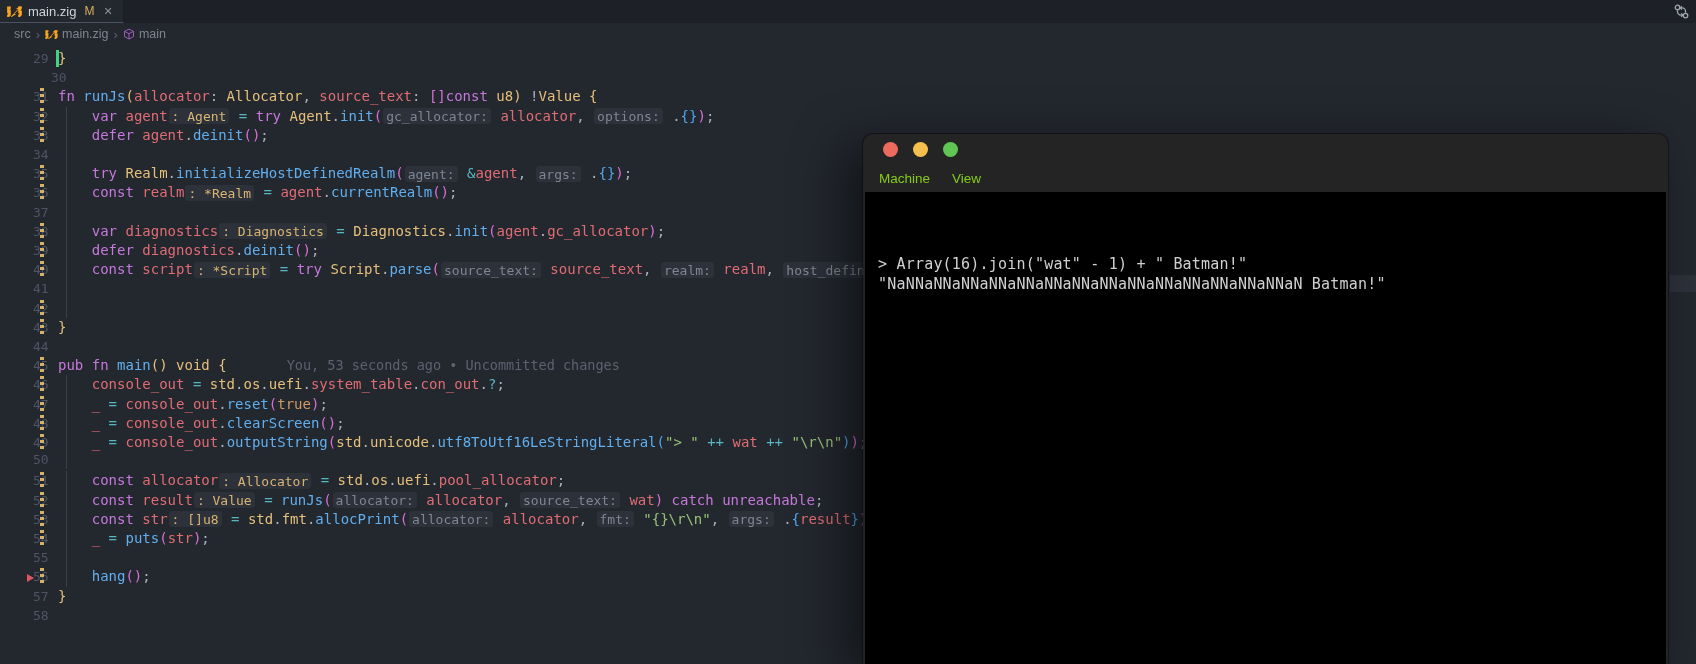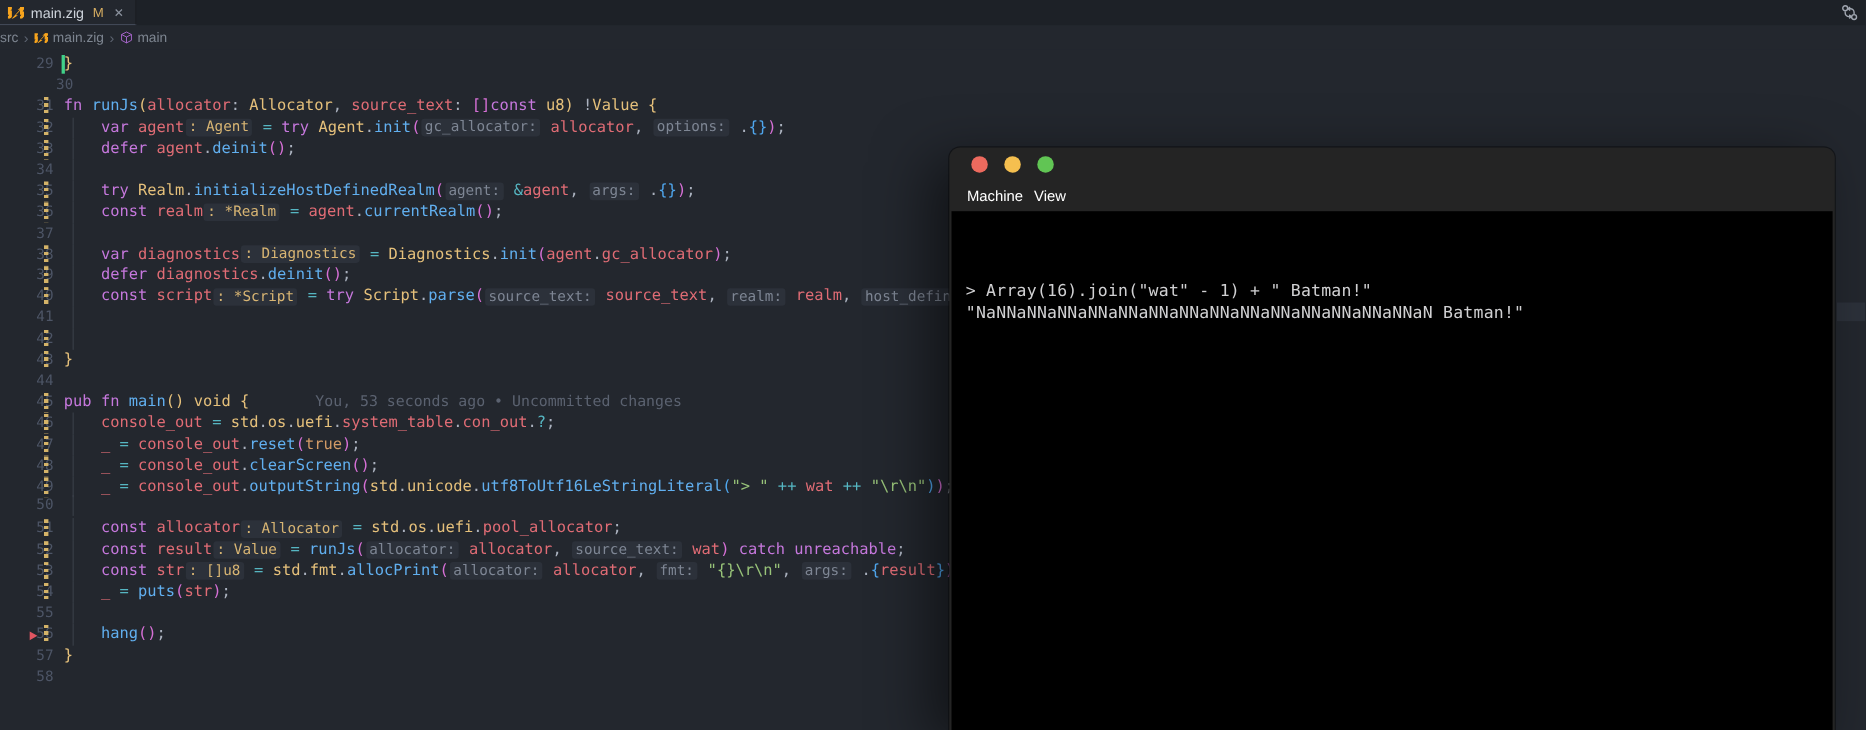--- a/index.html
+++ b/index.html
@@ -12,21 +12,21 @@
   .tab { position:absolute; left:0; top:0; width:124px; height:23px; background:#23272e;
          display:flex; align-items:center; padding:0 7px; gap:6px;
          border-right:1px solid #1a1d22; border-bottom:1px solid #4a5160; }
   .tab .fname { font-size:13px; color:#ccd2da; }
   .tab .gitm  { font-size:12px; color:#d7ae62; margin-left:2px; }
   .tab .close { font-size:11px; color:#8a919d; margin-left:3px; cursor:pointer; }
   .editor-actions { position:absolute; right:6px; top:3px; height:17px; display:flex; }
 
   
   .breadcrumbs { position:absolute; left:0; top:23px; width:1696px; height:22px; background:#23272e;
-                 display:flex; align-items:center; gap:5px;
+                 display:flex; align-items:center; padding-left:14px; gap:5px;
                  font-size:12.5px; color:#7d8590; }
   .crumb { display:flex; align-items:center; gap:4px; cursor:pointer; }
   .crumb-sep { color:#5c6370; font-size:13px; }
 
   
   .editor { position:absolute; left:0; top:45px; width:1696px; height:619px; overflow:hidden; }
   .cl { position:absolute; left:0; height:20px; width:1696px; white-space:pre;
         font-family:"DejaVu Sans Mono", monospace; font-size:14px; line-height:19.2px; }
   .ln { position:absolute; left:0; top:0; width:36px; text-align:right; color:#4d5566; font-size:13px;padding-left:33px; }
   .gitbar { position:absolute; left:40px; top:1px; width:3.5px; height:18px;
@@ -51,22 +51,22 @@
   .qemu { position:absolute; left:863px; top:134px; width:805px; height:530px;
           background:#242424; border-radius:10px 10px 0 0;
           box-shadow:-18px 12px 50px rgba(0,0,0,0.5), 0 0 0 1px rgba(0,0,0,0.4);
           z-index:10; }
   .qemu-titlebar { position:relative; height:30px; }
   .lights { position:absolute; left:20px; top:8px; display:flex; gap:15px; }
   .light { width:15px; height:15px; border-radius:50%; cursor:pointer; }
   .win-title { position:absolute; left:0; right:0; top:7px; text-align:center;
                color:#e3e5e8; font-size:13px; font-weight:600; }
   .qemu-menubar { position:absolute; left:0; top:30px; height:28px; display:flex;
-                  align-items:center; padding-left:16px; gap:10px;
-                  color:#ffffff; font-size:13.5px; }
+                  align-items:center; padding-left:16px; gap:22px;
+                  color:#84cc16; font-size:13.5px; }
   .menu-item { cursor:pointer; }
   .qemu-term { position:absolute; left:2px; right:2px; top:58px; bottom:0; background:#000;
                padding:62px 0 0 13px; }
   .tline { white-space:pre; font-family:"DejaVu Sans Mono", monospace; font-size:15px;
            letter-spacing:0.2px; line-height:20px; color:#d0d0d2; }
 
   svg.ic { display:block; }
 </style>
 </head>
 <body>

